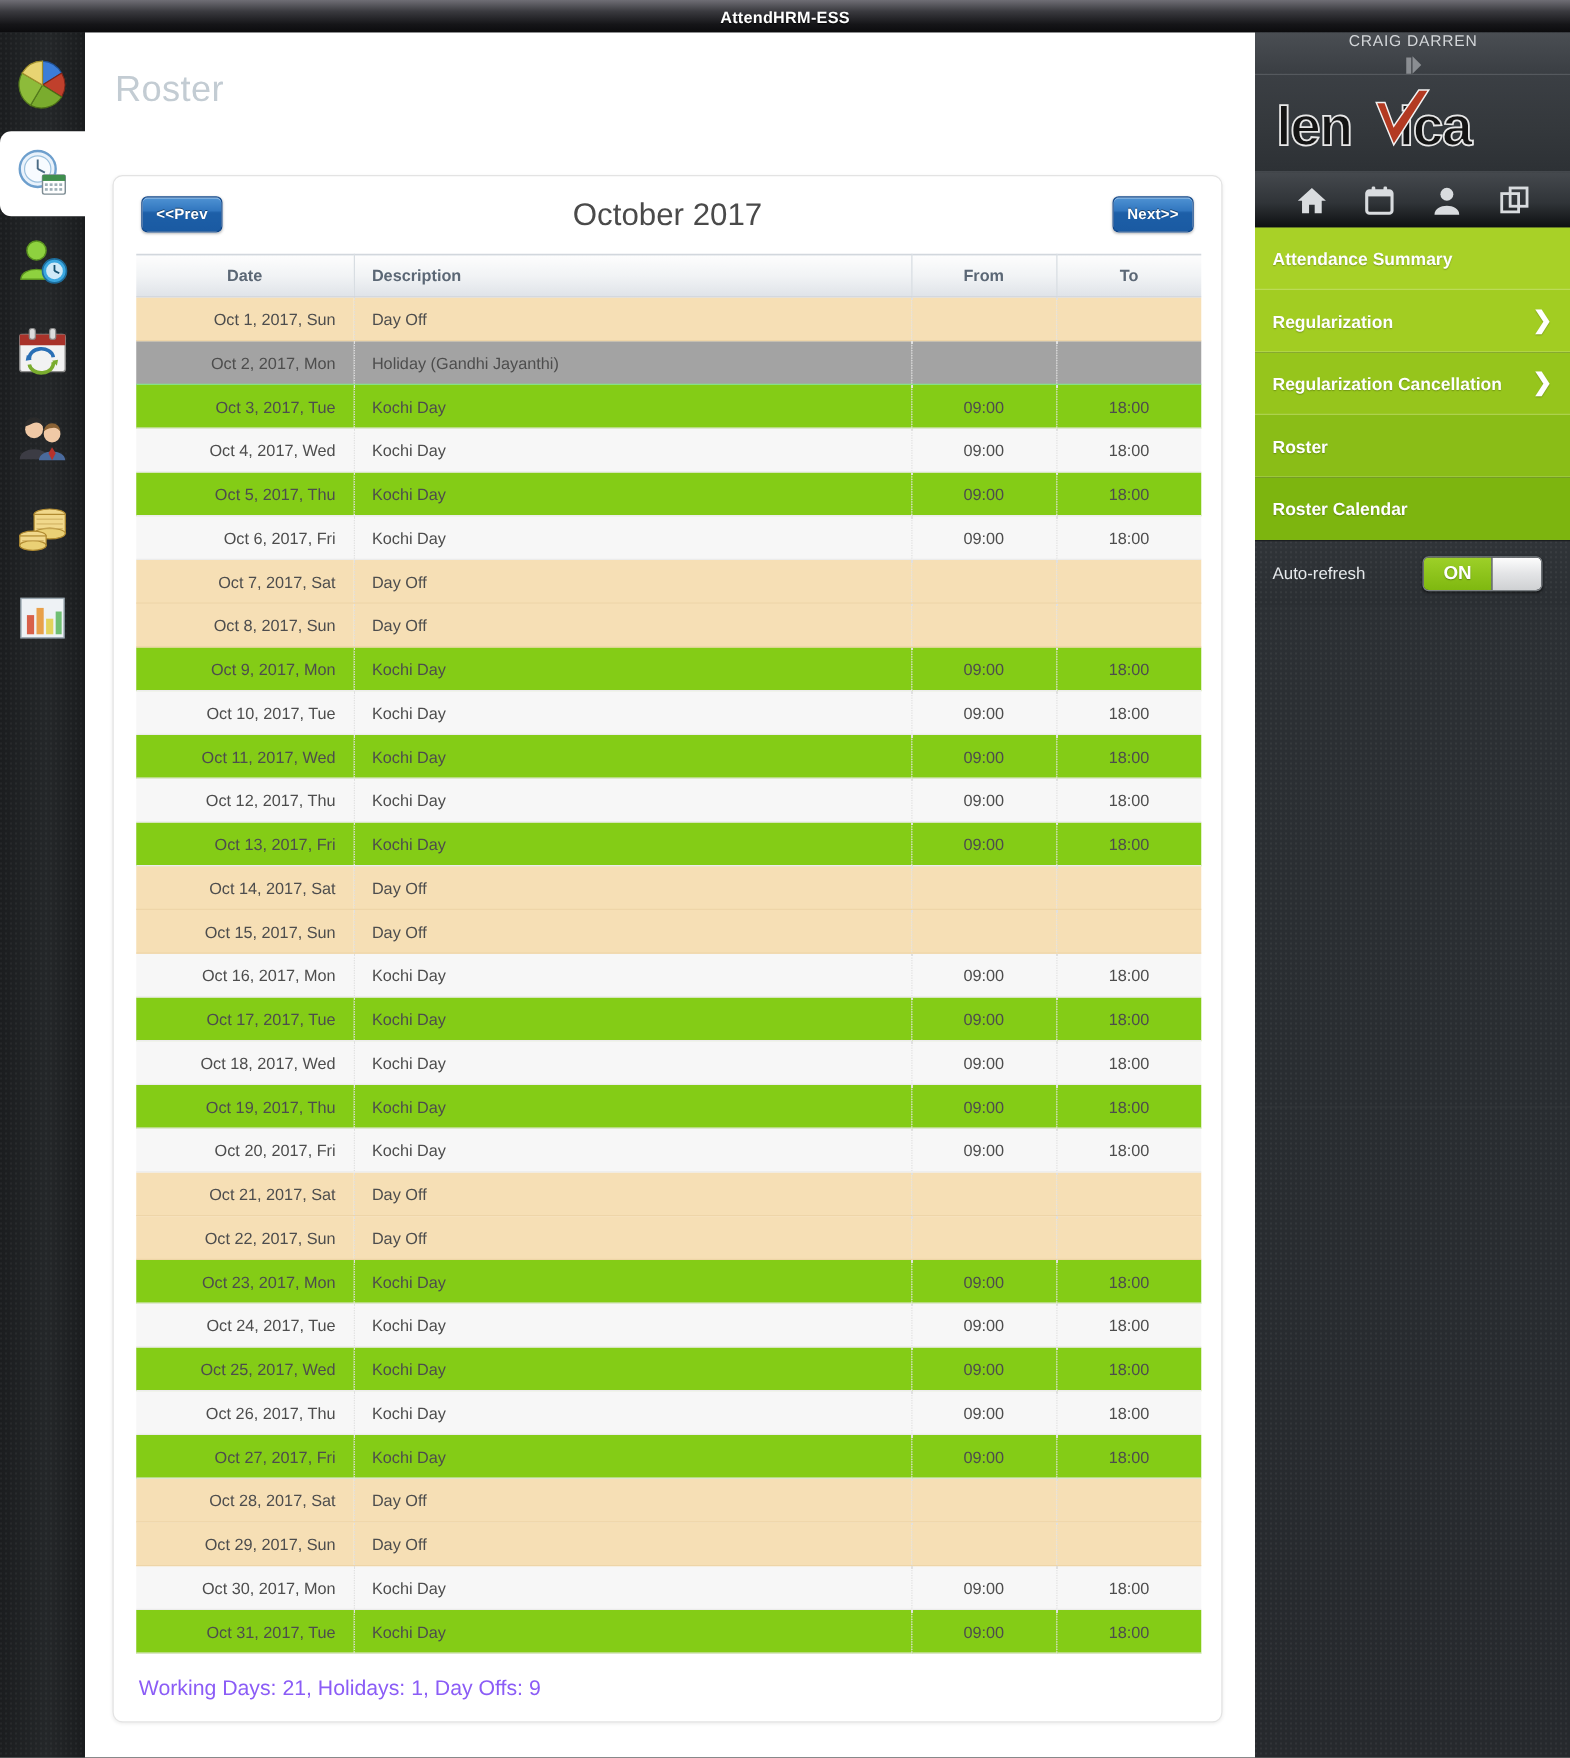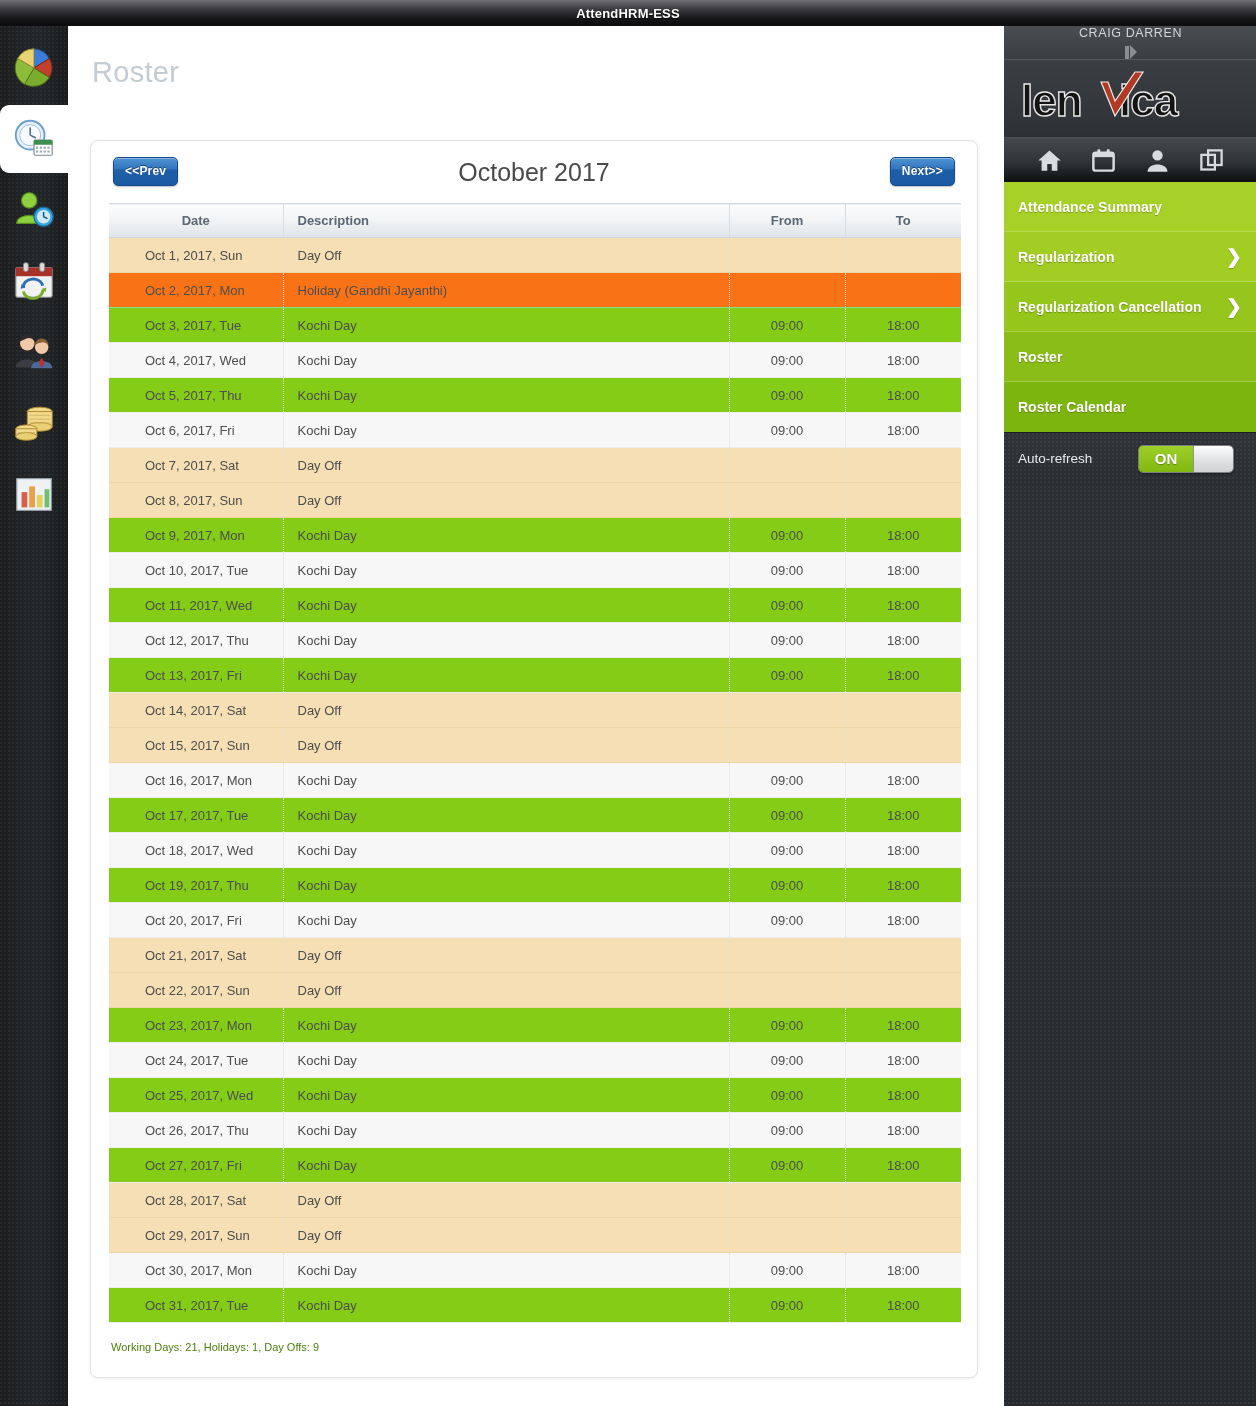--- a/index.html
+++ b/index.html
@@ -89,32 +89,32 @@
   table.roster th.c-date { width: 174px; text-align: center; border-right: 1px solid #d8dde2; }
   table.roster th.c-desc { width: 446px; text-align: left; border-right: 1px solid #d8dde2; }
   table.roster th.c-from { width: 116px; text-align: center; border-right: 1px solid #d8dde2; }
   table.roster th.c-to   { width: 116px; text-align: center; }
 
   table.roster td {
     height: 35px; font-size: 13px; color: #4d4d4d;
     border-bottom: 1px solid #ececec;
     padding: 0 14px; white-space: nowrap;
   }
-  table.roster td.c-date { text-align: left; border-right: 1px dotted #e0e0e0; padding-left: 36px; }
+  table.roster td.c-date { text-align: right; border-right: 1px dotted #e0e0e0; padding-left: 36px; }
   table.roster td.c-desc { text-align: left; border-right: 1px dotted #e0e0e0; }
   table.roster td.c-from { text-align: center; border-right: 1px dotted #e0e0e0; }
   table.roster td.c-to   { text-align: center; }
 
   tr.r-work-even td { background: #84cc16; }
   tr.r-work-odd  td { background: #f7f7f7; }
   tr.r-off       td { background: #f6dfb5; border-bottom: 1px solid #eed5a8; }
-  tr.r-holiday   td { background: #f97316; border-bottom: 1px solid #86e186; }
+  tr.r-holiday   td { background: #a3a3a3; border-bottom: 1px solid #86e186; }
 
   .summary {
-    font-size: 11px; color: #4d7c0f; margin: 18px 0 0 20px;
+    font-size: 17px; color: #8b5cf6; margin: 18px 0 0 20px;
   }
 
   
   .rpanel {
     position: absolute; top: 26px; left: 1004px; width: 252px; height: 1380px;
     background:
       radial-gradient(circle at 1px 1px, rgba(255,255,255,.05) 1px, transparent 1px) 0 0/4px 4px,
       linear-gradient(to bottom, #2f3337 0%, #292d31 60%, #26292d 100%);
   }
   .user-bar {

